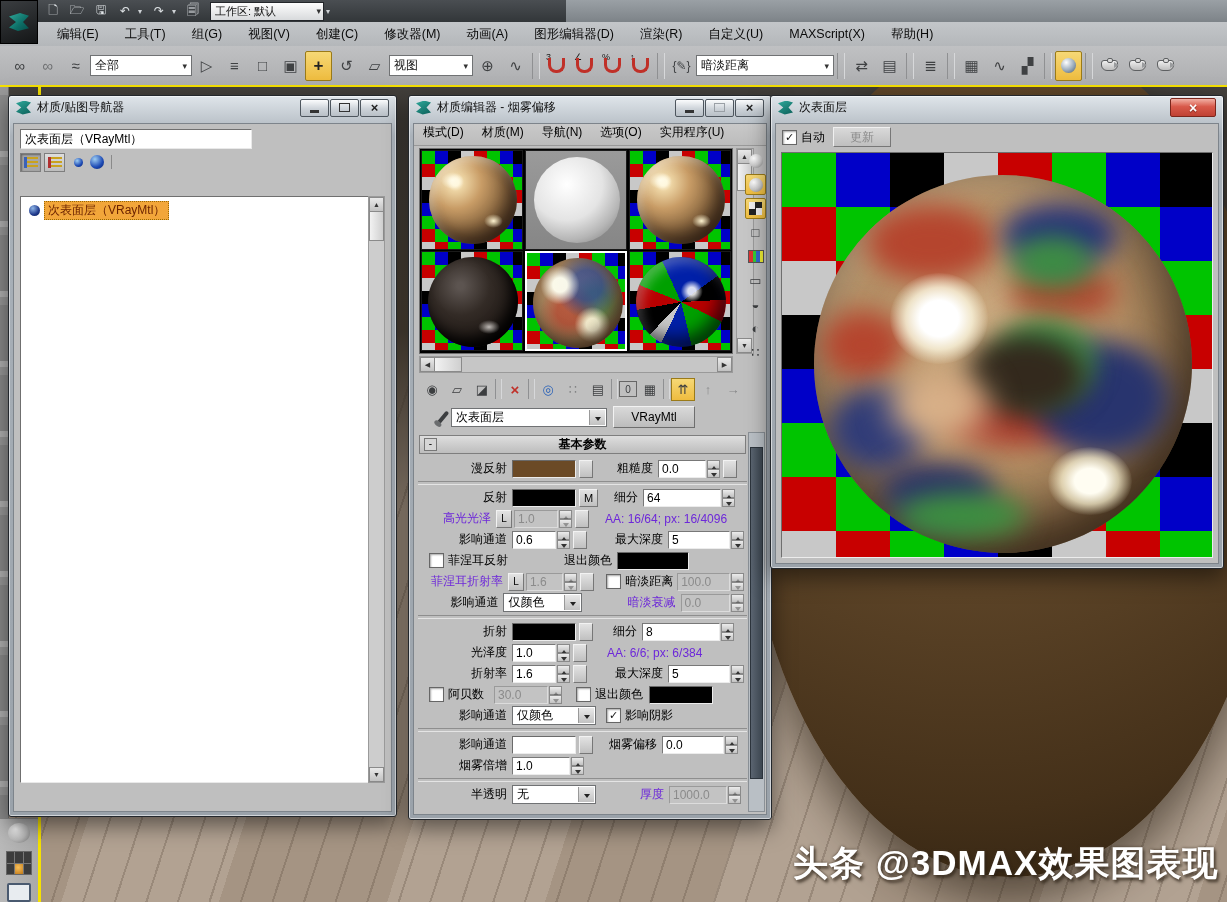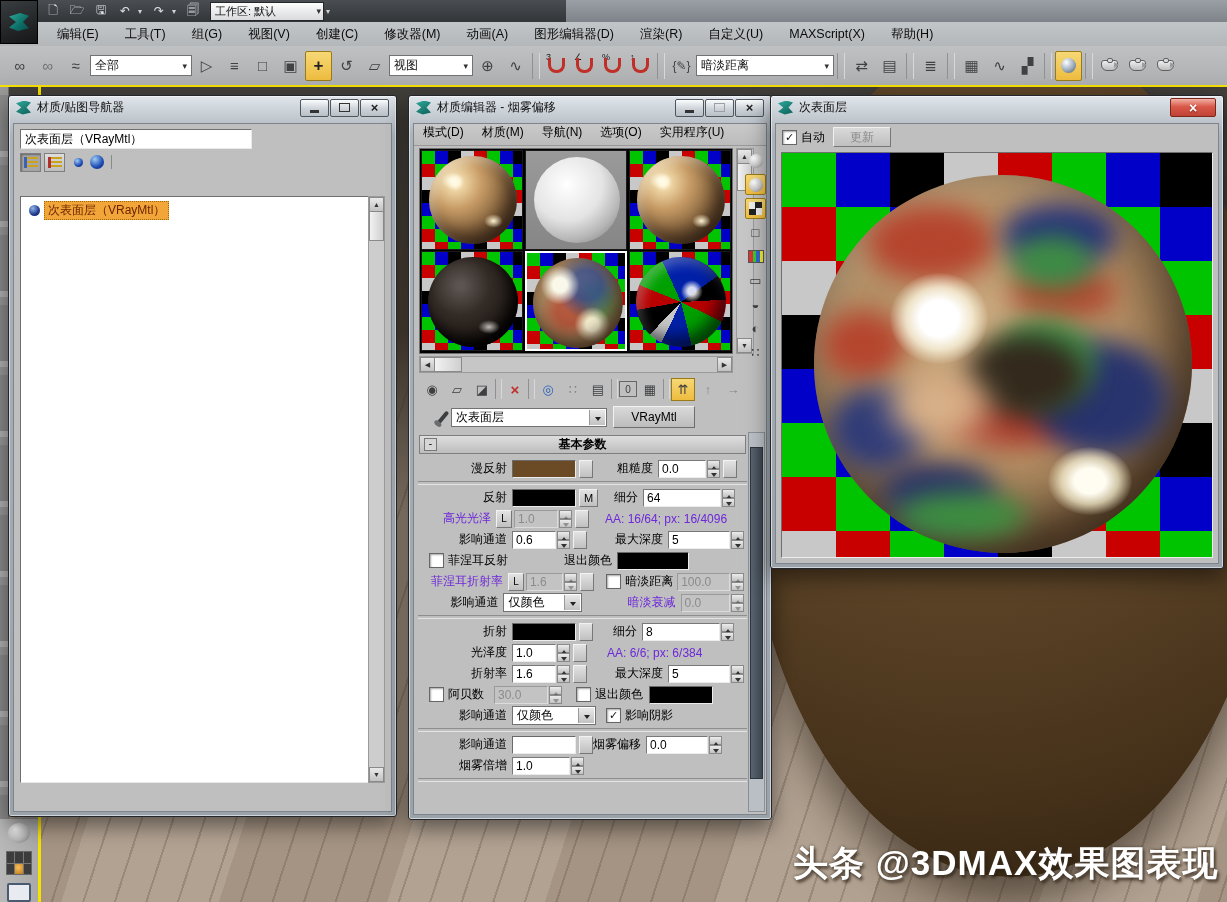--- a/index.html
+++ b/index.html
@@ -966,37 +966,49 @@
           </div>
         <div class="cb" style="margin-left:10px;color:#111">✓</div>
         <span>影响阴影</span>
       </div>
       <div class="gsep"></div>
 
       <div class="prow">
         <span class="lab" style="width:86px">影响通道</span>
         <div class="swatch" style="width:62px;background:#fff"></div>
         <div class="mapbtn"></div>
-        <span class="lab" style="">烟雾偏移</span>
+        <span class="lab" style="margin-left:16px">烟雾偏移</span>
         <div class="fld" style="width:54px">0.0</div>
         <div class="spin">
             <i class="up"></i>
             <i class="dn"></i>
           </div>
       </div>
       <div class="prow">
         <span class="lab" style="width:86px">烟雾倍增</span>
         <div class="fld" style="width:50px">1.0</div>
         <div class="spin">
             <i class="up"></i>
             <i class="dn"></i>
           </div>
       </div>
       <div class="gsep"></div>
 
+      <div class="prow">
+        <span class="lab" style="width:86px">半透明</span>
+        <div class="dd" style="width:84px">
+            <span>无</span>
+          </div>
+        <span class="lab glab" style="margin-left:44px">厚度</span>
+        <div class="fld gy" style="width:50px">1000.0</div>
+        <div class="spin gy">
+            <i class="up"></i>
+            <i class="dn"></i>
+          </div>
+      </div>
     </div>
     <div class="params-scroll">
         <div class="pthumb"></div>
       </div>
   </div>
 </div>
 
 <div class="win" id="previewwin">
   <div class="titlebar">
     <div class="wicon"></div>

